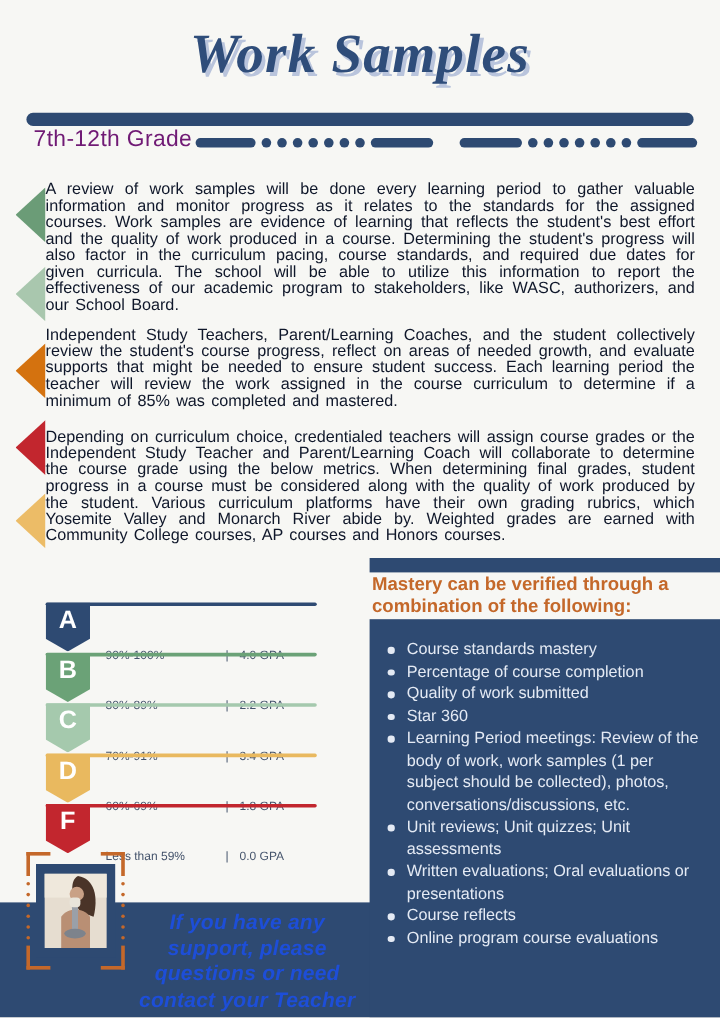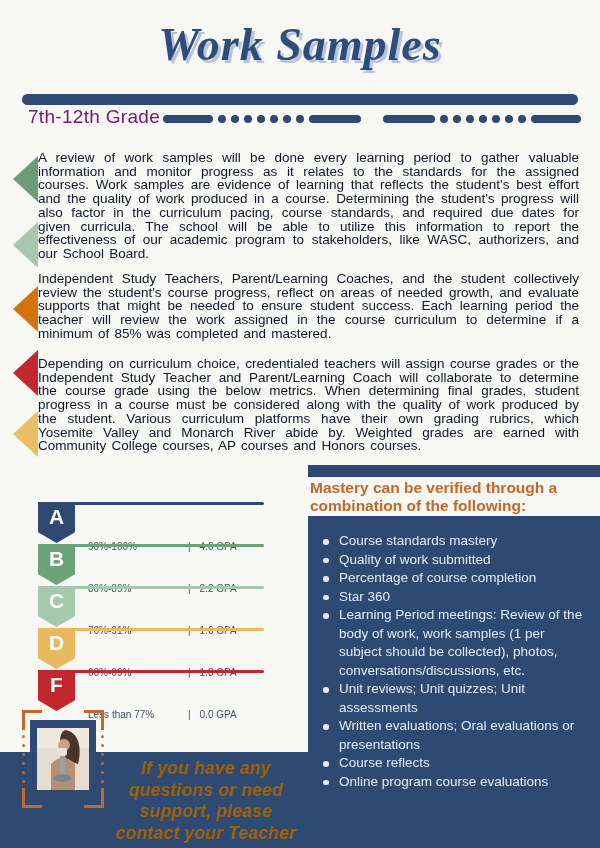--- a/index.html
+++ b/index.html
@@ -87,21 +87,21 @@
   .side-dots{position:absolute;top:25px;height:48px;width:3px;display:flex;flex-direction:column;justify-content:space-between;}
   .side-dots.l{left:0;}
   .side-dots.r{right:0;}
   .sdot{width:3px;height:3px;border-radius:50%;background:#c4682a;}
   #photo-mat{position:absolute;left:8px;top:10px;width:66px;height:78px;background:#2e4a72;}
   #photo{position:absolute;left:7px;top:8px;width:52px;height:62px;display:block;}
 
   
   #footer-msg{
     left:100px;top:758px;width:212px;text-align:center;
-    color:#a16207;font-weight:bold;font-style:italic;
+    color:#1d4ed8;font-weight:bold;font-style:italic;
     font-size:17.5px;line-height:21.5px;letter-spacing:.2px;
   }
   #footer-msg span{display:block;}
 </style>
 </head>
 <body>
 
 <div id="page">
 
   <div id="title" class="abs">Work Samples</div>
@@ -167,21 +167,21 @@
     </div>
 
     <div class="grow" style="top:84px">
       <div class="gline" style="background-color: rgb(165, 201, 173);"></div>
       <div class="gbadge" style="background-color: rgb(165, 201, 173);">
           <span>C</span>
         </div>
       <div class="gtext">
         <span class="grange">70%-91%</span>
         <span class="gsep">|</span>
-        <span class="ggpa">1.6 GPA</span>
+        <span class="ggpa">3.4 GPA</span>
       </div>
     </div>
 
     <div class="grow" style="top:126px">
       <div class="gline" style="background-color: rgb(233, 185, 95);"></div>
       <div class="gbadge" style="background-color: rgb(233, 185, 95);">
           <span>D</span>
         </div>
       <div class="gtext">
         <span class="grange">60%-69%</span>
@@ -189,37 +189,37 @@
         <span class="ggpa">1.8 GPA</span>
       </div>
     </div>
 
     <div class="grow" style="top:168px">
       <div class="gline" style="background-color: rgb(194, 38, 46);"></div>
       <div class="gbadge" style="background-color: rgb(194, 38, 46);">
           <span>F</span>
         </div>
       <div class="gtext">
-        <span class="grange">Less than 77%</span>
+        <span class="grange">Less than 59%</span>
         <span class="gsep">|</span>
         <span class="ggpa">0.0 GPA</span>
       </div>
     </div>
 
   </div>
 
   <div id="bottom-band" class="abs"></div>
 
   <div id="panel-topstrip" class="abs"></div>
   <div id="panel-heading" class="abs">Mastery can be verified through a combination of the following:</div>
   <div id="panel-box" class="abs">
     <div id="mastery-list">
       <div class="mitem"><span class="li-dot"></span><span>Course standards mastery</span></div>
+      <div class="mitem"><span class="li-dot"></span><span>Percentage of course completion</span></div>
       <div class="mitem"><span class="li-dot"></span><span>Quality of work submitted</span></div>
-      <div class="mitem"><span class="li-dot"></span><span>Percentage of course completion</span></div>
       <div class="mitem"><span class="li-dot"></span><span>Star 360</span></div>
       <div class="mitem"><span class="li-dot"></span><span>Learning Period meetings: Review of the body of work, work samples (1 per subject should be collected), photos, conversations/discussions, etc.</span></div>
       <div class="mitem"><span class="li-dot"></span><span>Unit reviews; Unit quizzes; Unit assessments</span></div>
       <div class="mitem"><span class="li-dot"></span><span>Written evaluations; Oral evaluations or presentations</span></div>
       <div class="mitem"><span class="li-dot"></span><span>Course reflects</span></div>
       <div class="mitem"><span class="li-dot"></span><span>Online program course evaluations</span></div>
     </div>
   </div>
 
   <div id="photo-frame" class="abs">
@@ -252,18 +252,18 @@
         <path d="M14,36 C20,28 32,28 38,36 L38,62 L14,62 Z" fill="#b98f74"></path>
         <rect x="23" y="26" width="5" height="22" rx="2" fill="#9aa0a8"></rect>
         <ellipse cx="25.5" cy="50" rx="9" ry="4" fill="#7d838c"></ellipse>
         <rect x="21" y="20" width="9" height="8" rx="3" fill="#e8e4da"></rect>
       </svg>
     </div>
   </div>
 
   <div id="footer-msg" class="abs">
     <span>If you have any</span>
+    <span>support, please</span>
     <span>questions or need</span>
-    <span>support, please</span>
     <span>contact your Teacher</span>
   </div>
 
 </div>
 
 </body></html>

